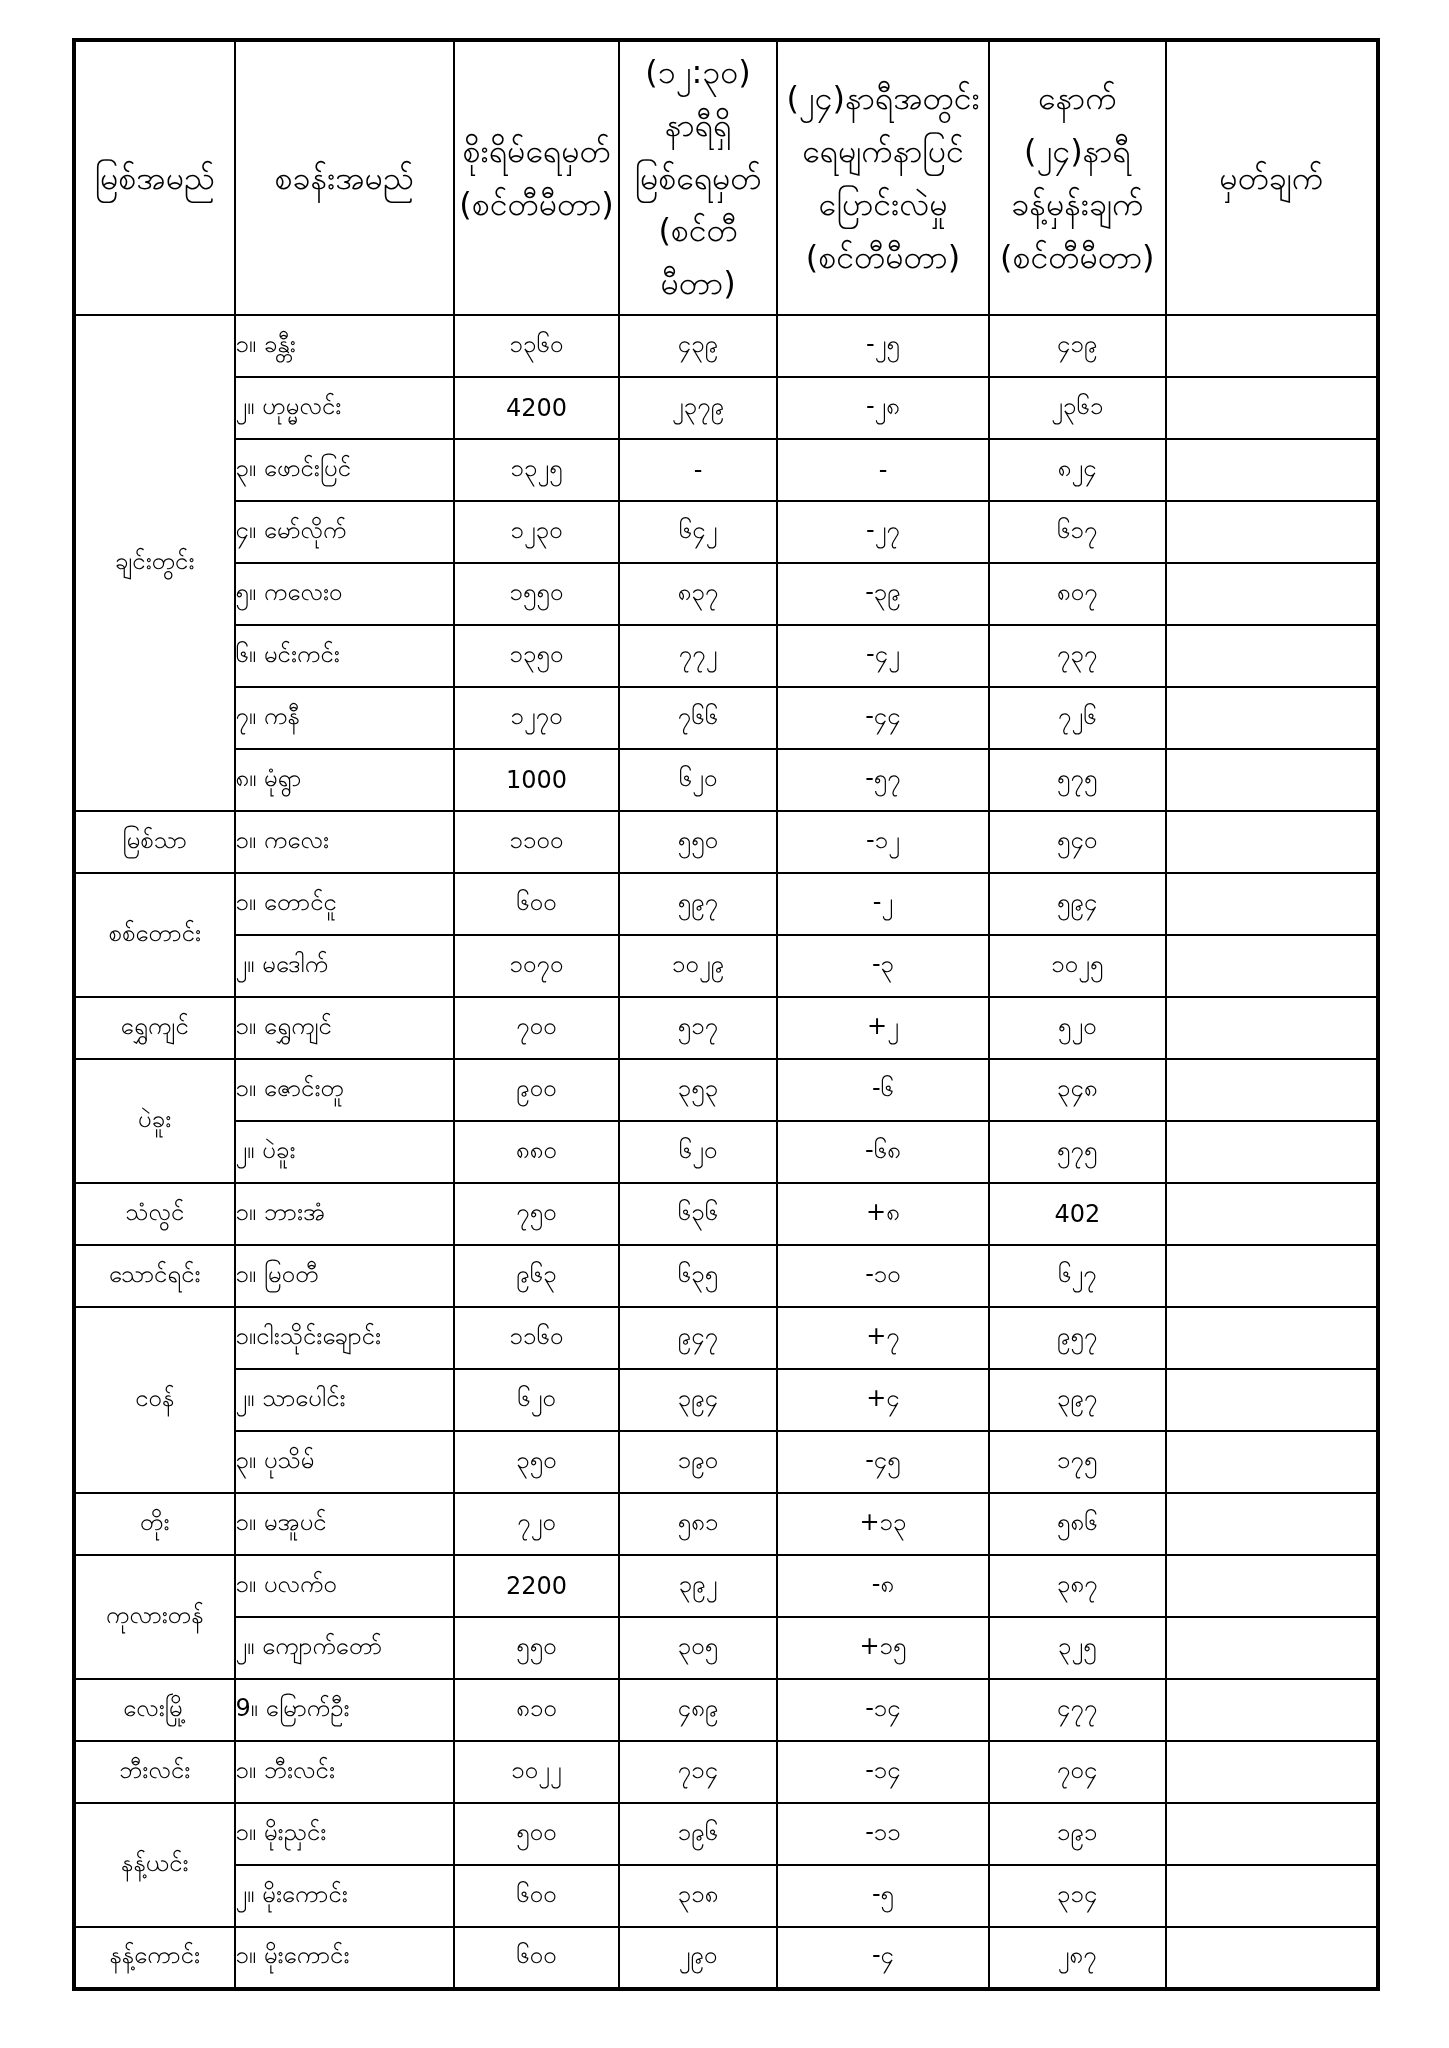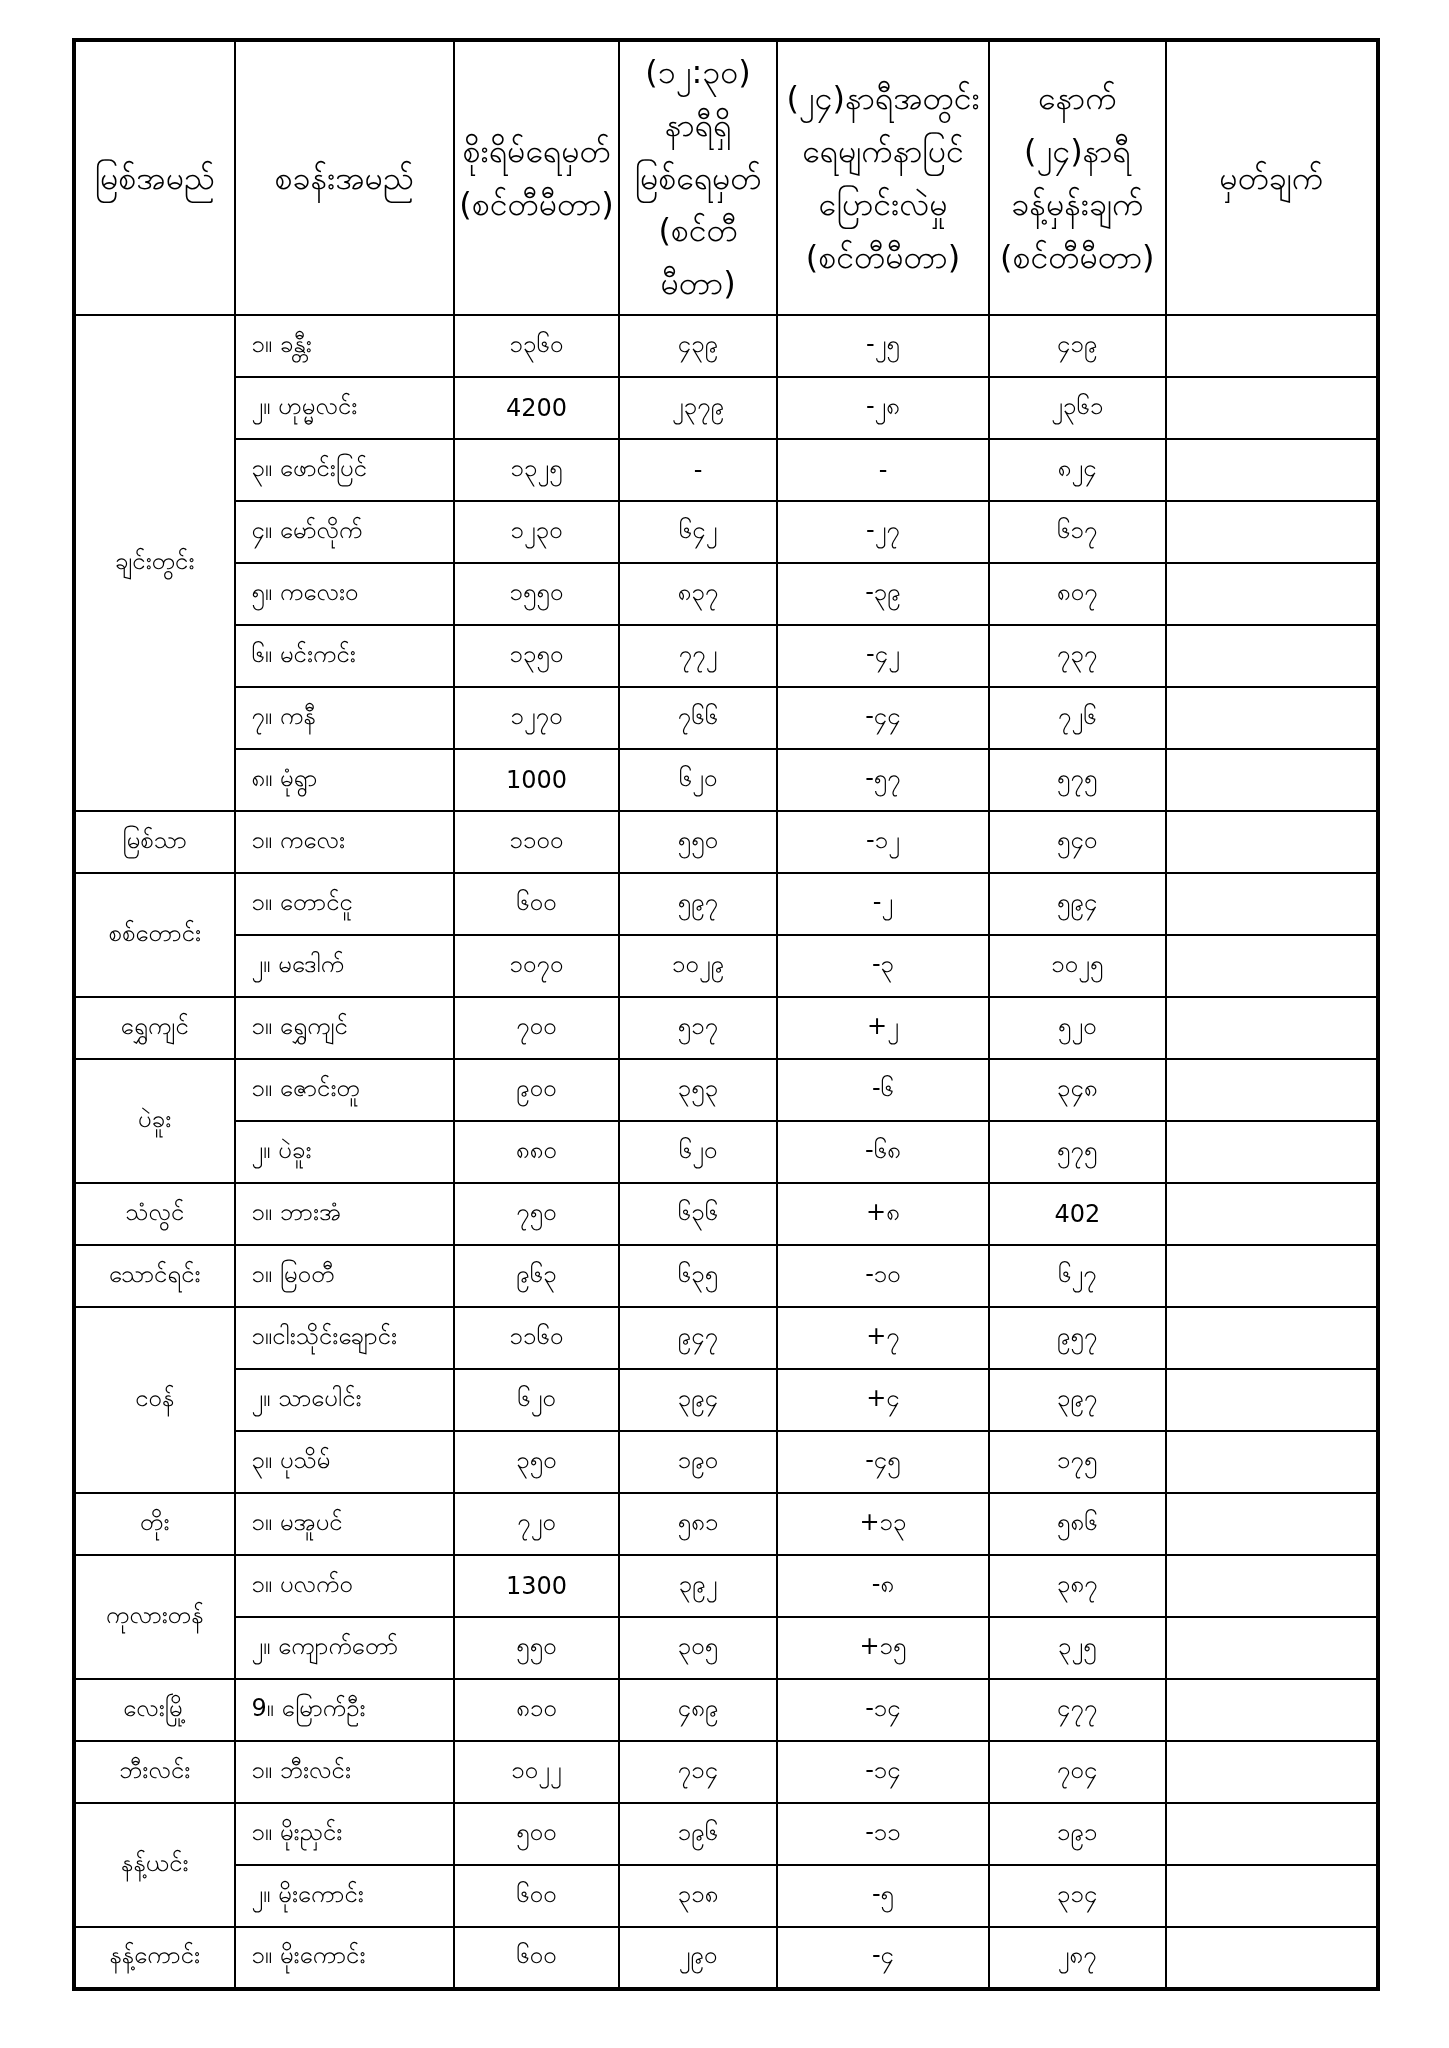--- a/index.html
+++ b/index.html
@@ -37,21 +37,21 @@
     line-height:1.65;
     padding:4px 2px;
   }
   .river-table td {
     font-size:24px;
     vertical-align:middle;
     text-align:center;
     padding:2px 4px;
   }
   .river-table td.river-cell  { text-align:center; padding:7px 6px; }
-  .river-table td.station-cell{ text-align:left;  padding-left:16px;margin-top:32px; }
+  .river-table td.station-cell{ text-align:left;  padding-left:0;margin-top:32px; }
   
   col.c-river    { width:12.31%; }
   col.c-station  { width:16.82%; }
   col.c-danger   { width:12.69%; }
   col.c-level    { width:12.08%; }
   col.c-change   { width:16.28%; }
   col.c-forecast { width:13.53%; }
   col.c-remark   { width:16.29%; }
 </style>
 </head>
@@ -255,21 +255,21 @@
           <td class="station-cell">၁။ မအူပင်</td>
           <td class="danger-cell">၇၂၀</td>
           <td class="level-cell">၅၈၁</td>
           <td class="change-cell">+၁၃</td>
           <td class="forecast-cell">၅၈၆</td>
           <td class="remark-cell"></td>
         </tr>
         <tr>
           <td rowspan="2" class="river-cell">ကုလားတန်</td>
           <td class="station-cell">၁။ ပလက်ဝ</td>
-          <td class="danger-cell">1300</td>
+          <td class="danger-cell">2200</td>
           <td class="level-cell">၃၉၂</td>
           <td class="change-cell">-၈</td>
           <td class="forecast-cell">၃၈၇</td>
           <td class="remark-cell"></td>
         </tr>
         <tr>
           <td class="station-cell">၂။ ကျောက်တော်</td>
           <td class="danger-cell">၅၅၀</td>
           <td class="level-cell">၃၀၅</td>
           <td class="change-cell">+၁၅</td>

